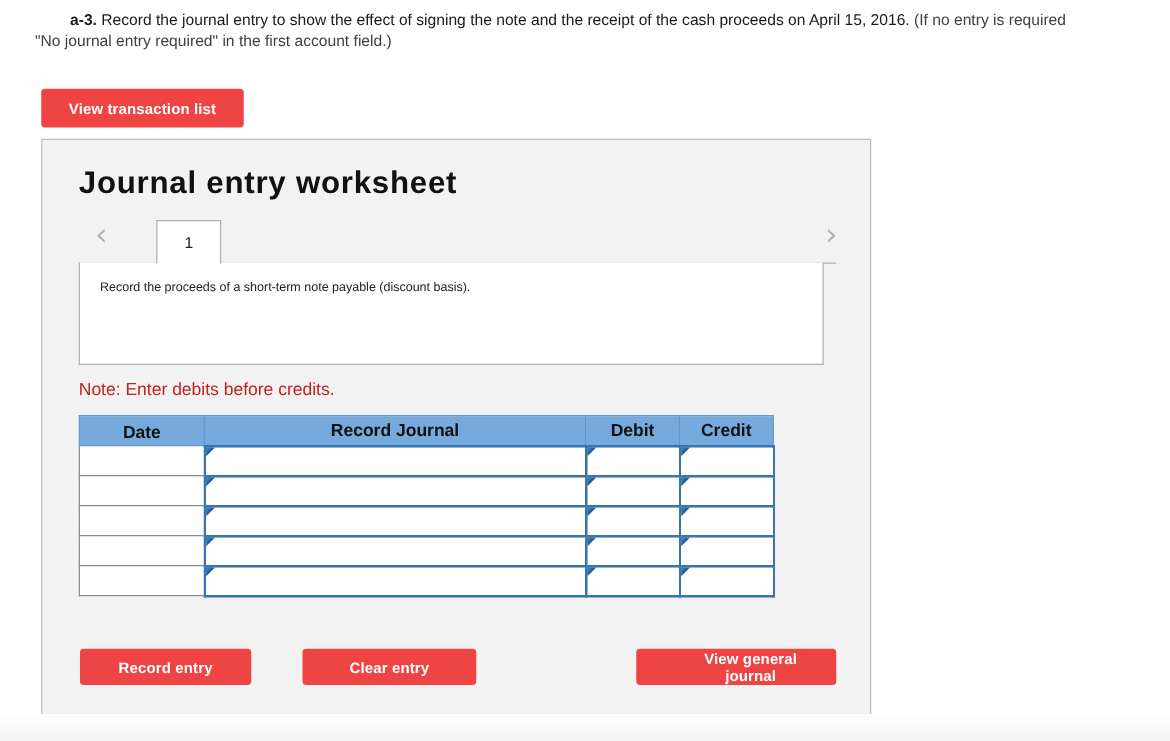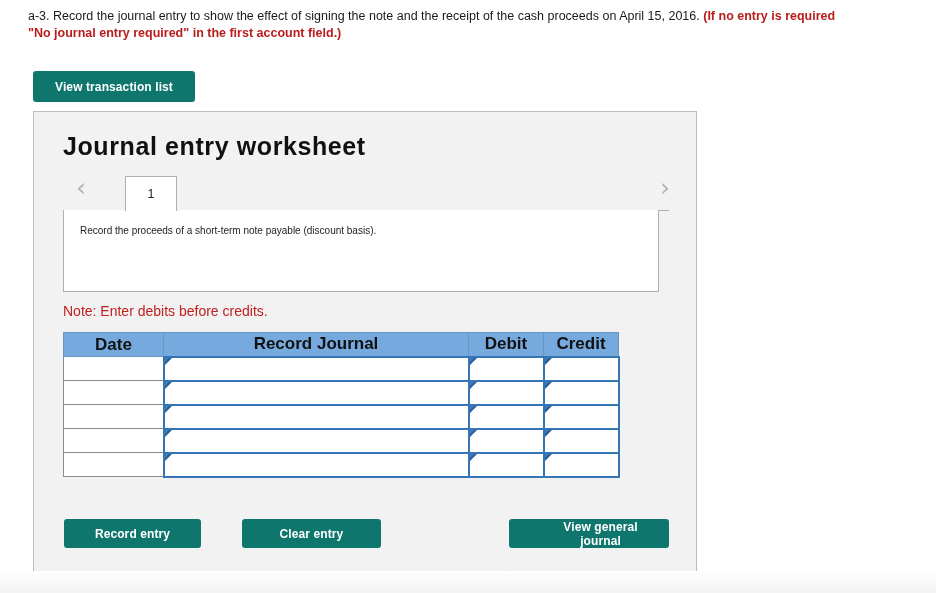--- a/index.html
+++ b/index.html
@@ -29,29 +29,29 @@
     position: absolute;
     left: 28px;
     top: 8px;
     width: 930px;
     font-size: 12.5px;
     line-height: 17px;
     color: #1a1a1a;
     white-space: nowrap;
   }
   .prompt .line2 { display: block; white-space: nowrap; }
-  .prompt b { font-weight: normal; }
-  .red { color: #b91c1c; font-weight: bold; }
+  .prompt b { font-weight: bold; margin-left: 28px; }
+  .red { color: #404040; font-weight: normal; }
 
   
   .btn {
     display: inline-flex;
     align-items: center;
     justify-content: center;
-    background: #0f766e;
+    background: #ef4444;
     color: #ffffff;
     font-size: 12px;
     font-weight: bold;
     border: none;
     border-radius: 3px;
     cursor: pointer;
     letter-spacing: 0.1px;
     font-family: "Liberation Sans", sans-serif;
     padding: 0 10px;
   }
@@ -175,21 +175,21 @@
     left: 29px;
     top: 220px;
     width: 555px;
     border-collapse: collapse;
     table-layout: fixed;
   }
   .jtable th {
     background: #76a9dd;
     border: 1px solid #6a95bf;
     color: #111111;
-    font-size: 17px;
+    font-size: 14px;
     font-weight: bold;
     height: 24px;
     padding: 0;
     text-align: center;
   }
   .col-date  { width: 100px; }
   .col-gj    { width: 305px; }
   .col-debit { width: 75px; }
   .col-credit{ width: 75px; }
 

